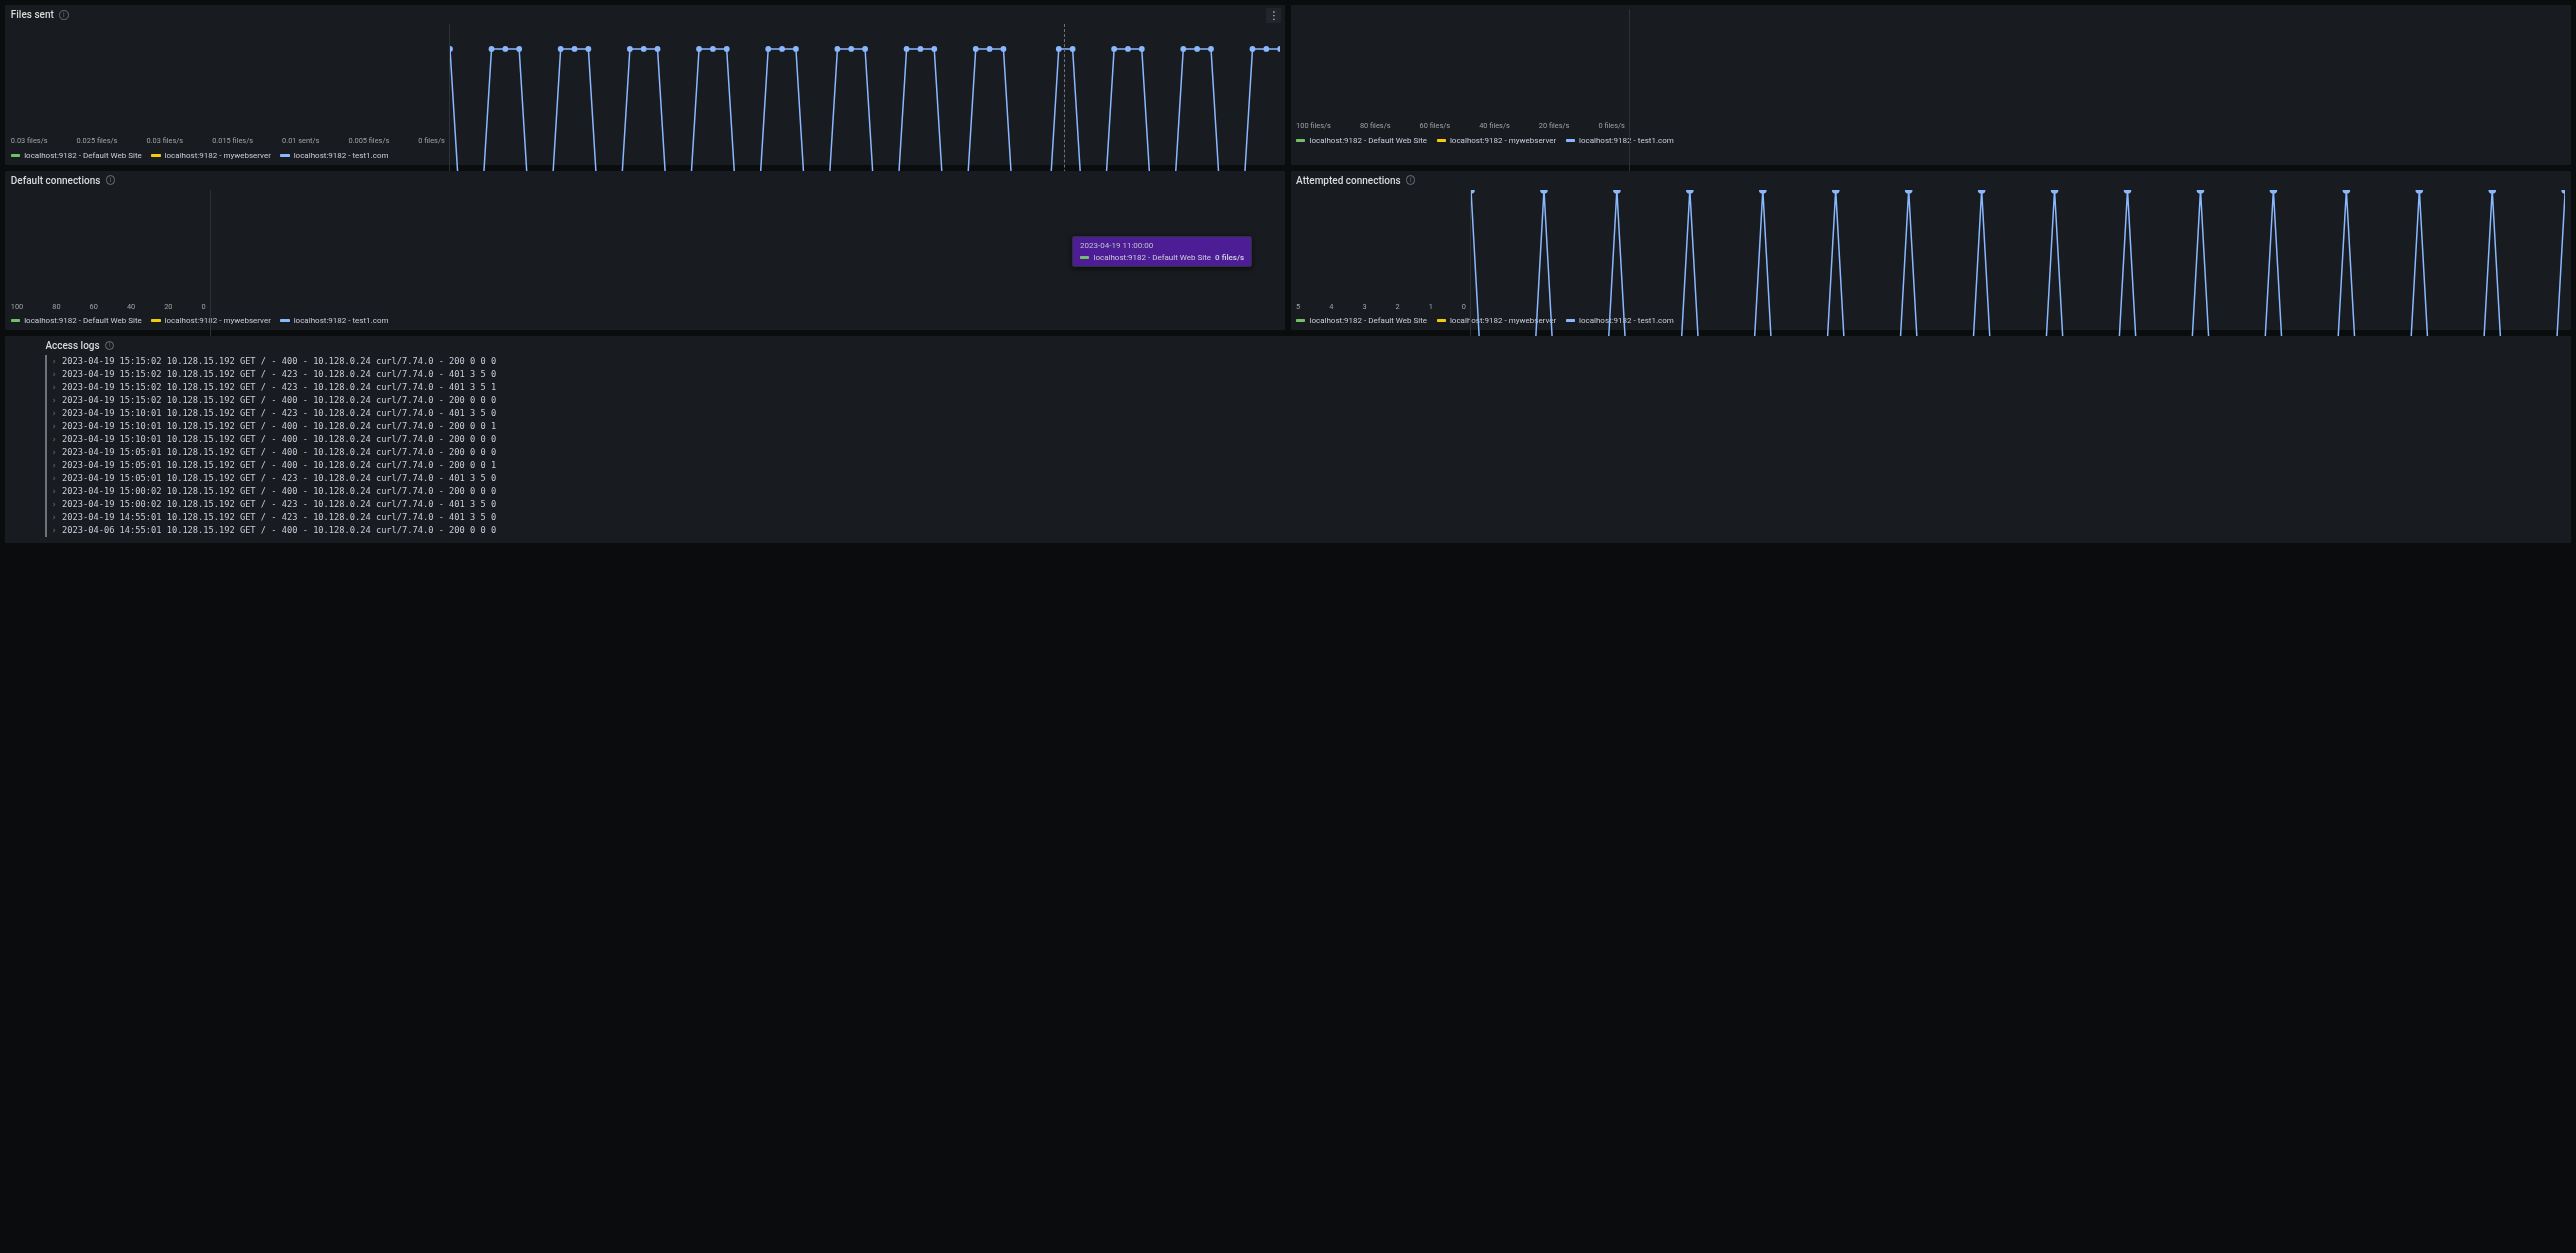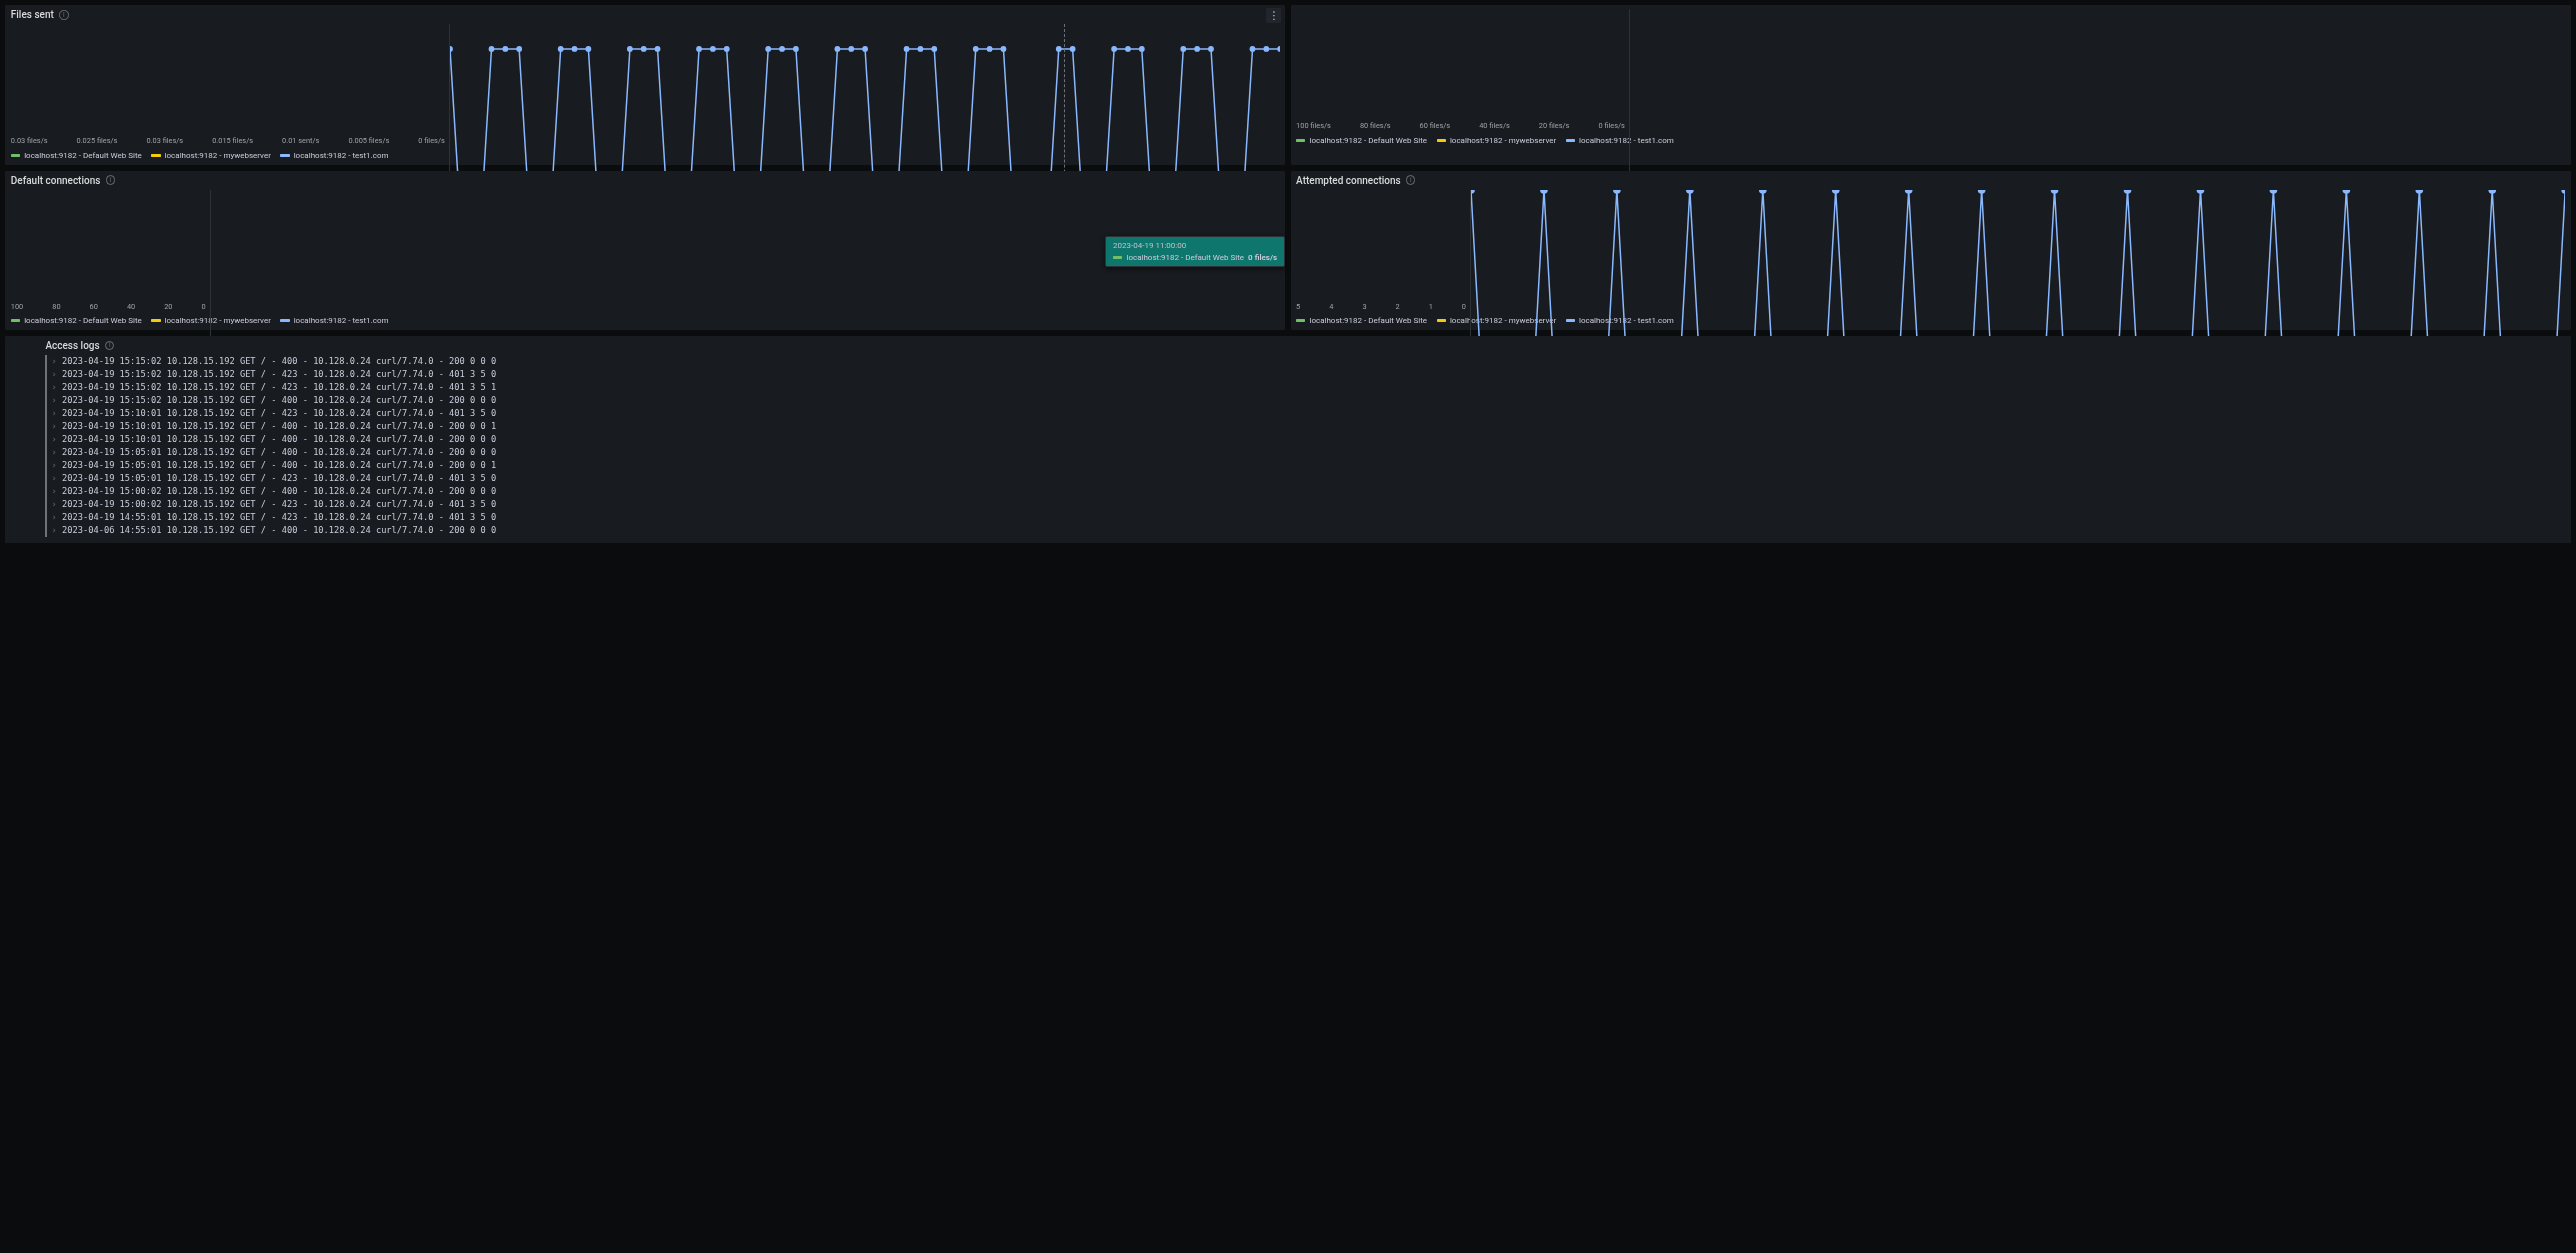--- a/index.html
+++ b/index.html
@@ -59,23 +59,23 @@
   display: flex; justify-content: space-between; padding-top: 2.7px;
   font-size: 7.4px; color: #9fa3a8;
 }
 .x-axis span { flex: 1; text-align: center; }
 .legend {
   display: flex; gap: 9.4px; margin-top: 5.4px; font-size: 8px; flex-wrap: wrap;
 }
 .legend-item { display: inline-flex; align-items: center; gap: 4px; color: #ccccdc; }
 .swatch { width: 9.4px; height: 2.7px; border-radius: 0.7px; display: inline-block; }
 .tooltip {
-  position: absolute; background: #0f766e; border: 0.7px solid #2c3235;
+  position: absolute; background: #4c1d95; border: 0.7px solid #2c3235;
   border-radius: 2px; padding: 4px 6.7px; font-size: 8px;
-  box-shadow: 0 1.3px 5.4px rgba(0,0,0,0.5); z-index: 10; pointer-events: none; margin-left: 33px;
+  box-shadow: 0 1.3px 5.4px rgba(0,0,0,0.5); z-index: 10; pointer-events: none;
 }
 .tooltip-ts { color: #bfc3c8; margin-bottom: 2.7px; white-space: nowrap; }
 .tooltip-row { display: flex; align-items: center; gap: 4px; white-space: nowrap; }
 .tooltip-val { margin-left: auto; font-weight: 600; }
 .crosshair {
   position: absolute; top: 0; bottom: 0; width: 0;
   border-left: 0.7px dashed #6e7279; pointer-events: none;
 }
 .logs {
   font-family: ui-monospace, Menlo, Consolas, monospace;

